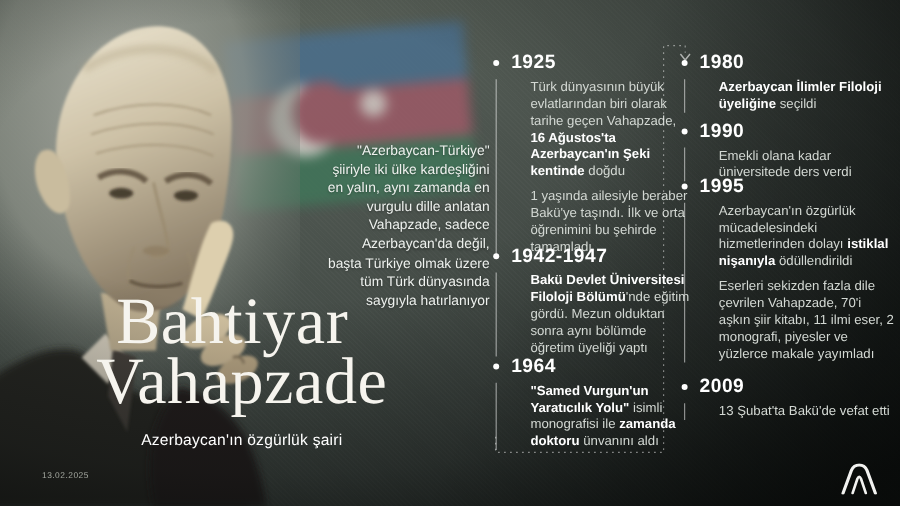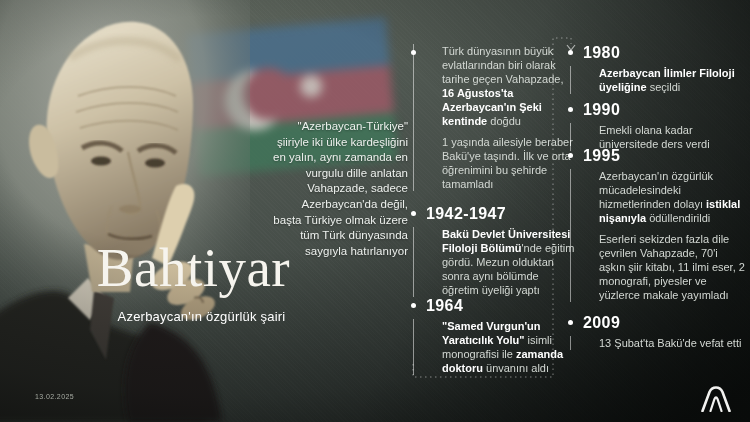--- a/index.html
+++ b/index.html
@@ -141,26 +141,28 @@
 en yalın, aynı zamanda en
 vurgulu dille anlatan
 Vahapzade, sadece
 Azerbaycan'da değil,
 başta Türkiye olmak üzere
 tüm Türk dünyasında
 saygıyla hatırlanıyor</div>
 
   <div class="title">
     <span class="l1">Bahtiyar</span>
+    <span class="l2">Vahapzade</span>
     <span class="sub">Azerbaycan'ın özgürlük şairi</span>
   </div>
 
   <div class="t-col col-left">
       <div class="t-entry">
         <span class="t-bullet"></span>
+        <div class="t-year">1925</div>
         <div class="t-body">
           <p><span>Türk dünyasının büyük evlatlarından biri olarak tarihe geçen Vahapzade, </span><span class="b">16 Ağustos'ta Azerbaycan'ın Şeki kentinde</span><span> doğdu</span></p>
           <p><span>1 yaşında ailesiyle beraber Bakü'ye taşındı. İlk ve orta öğrenimini bu şehirde tamamladı</span></p>
         </div>
       </div>
       <div class="t-entry">
         <span class="t-bullet"></span>
         <div class="t-year">1942-1947</div>
         <div class="t-body">
           <p><span class="b">Bakü Devlet Üniversitesi Filoloji Bölümü</span><span>'nde eğitim gördü. Mezun olduktan sonra aynı bölümde öğretim üyeliği yaptı</span></p>

